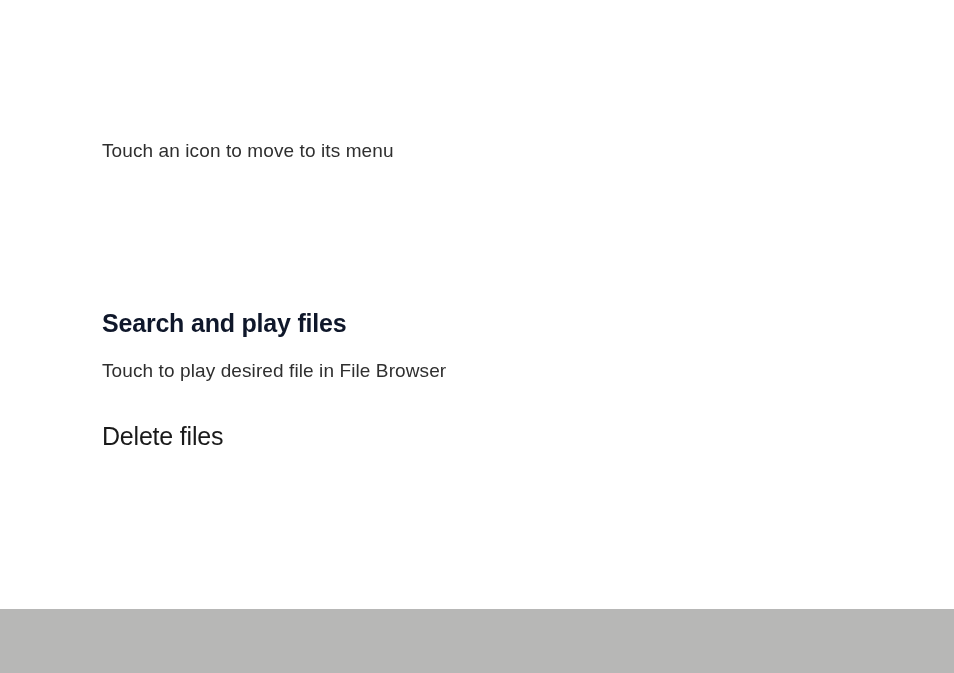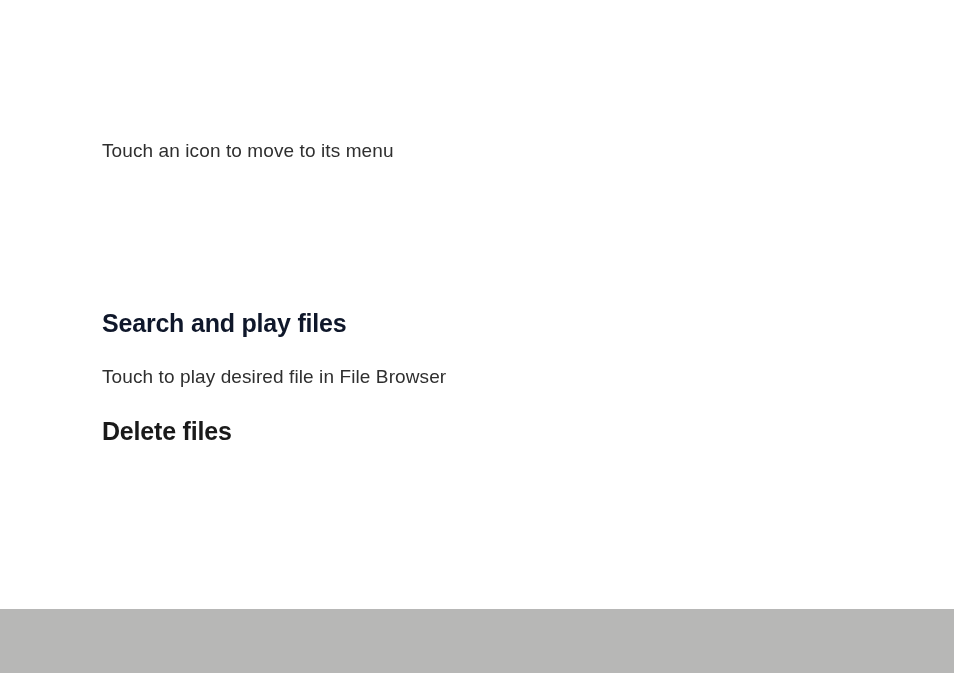--- a/index.html
+++ b/index.html
@@ -28,28 +28,28 @@
       font-size: 25px;
       font-weight: 700;
       color: #0f172a;
       margin-top: 147px;
       letter-spacing: -0.2px;
     }
     .body-text {
       font-size: 19px;
       color: #2f2f2f;
       font-weight: 400;
-      margin-top: 28px;
+      margin-top: 22px;
       letter-spacing: 0.1px;
     }
     .section-heading-2 {
       font-size: 25px;
-      font-weight: 700;
+      font-weight: 400;
       color: #1a1a1a;
-      margin-top: 29px;
+      margin-top: 40px;
       letter-spacing: -0.2px;
     }
     .footer-band {
       position: absolute;
       left: 0;
       right: 0;
       bottom: 0;
       height: 64px;
       background: #b7b7b6;
     }

